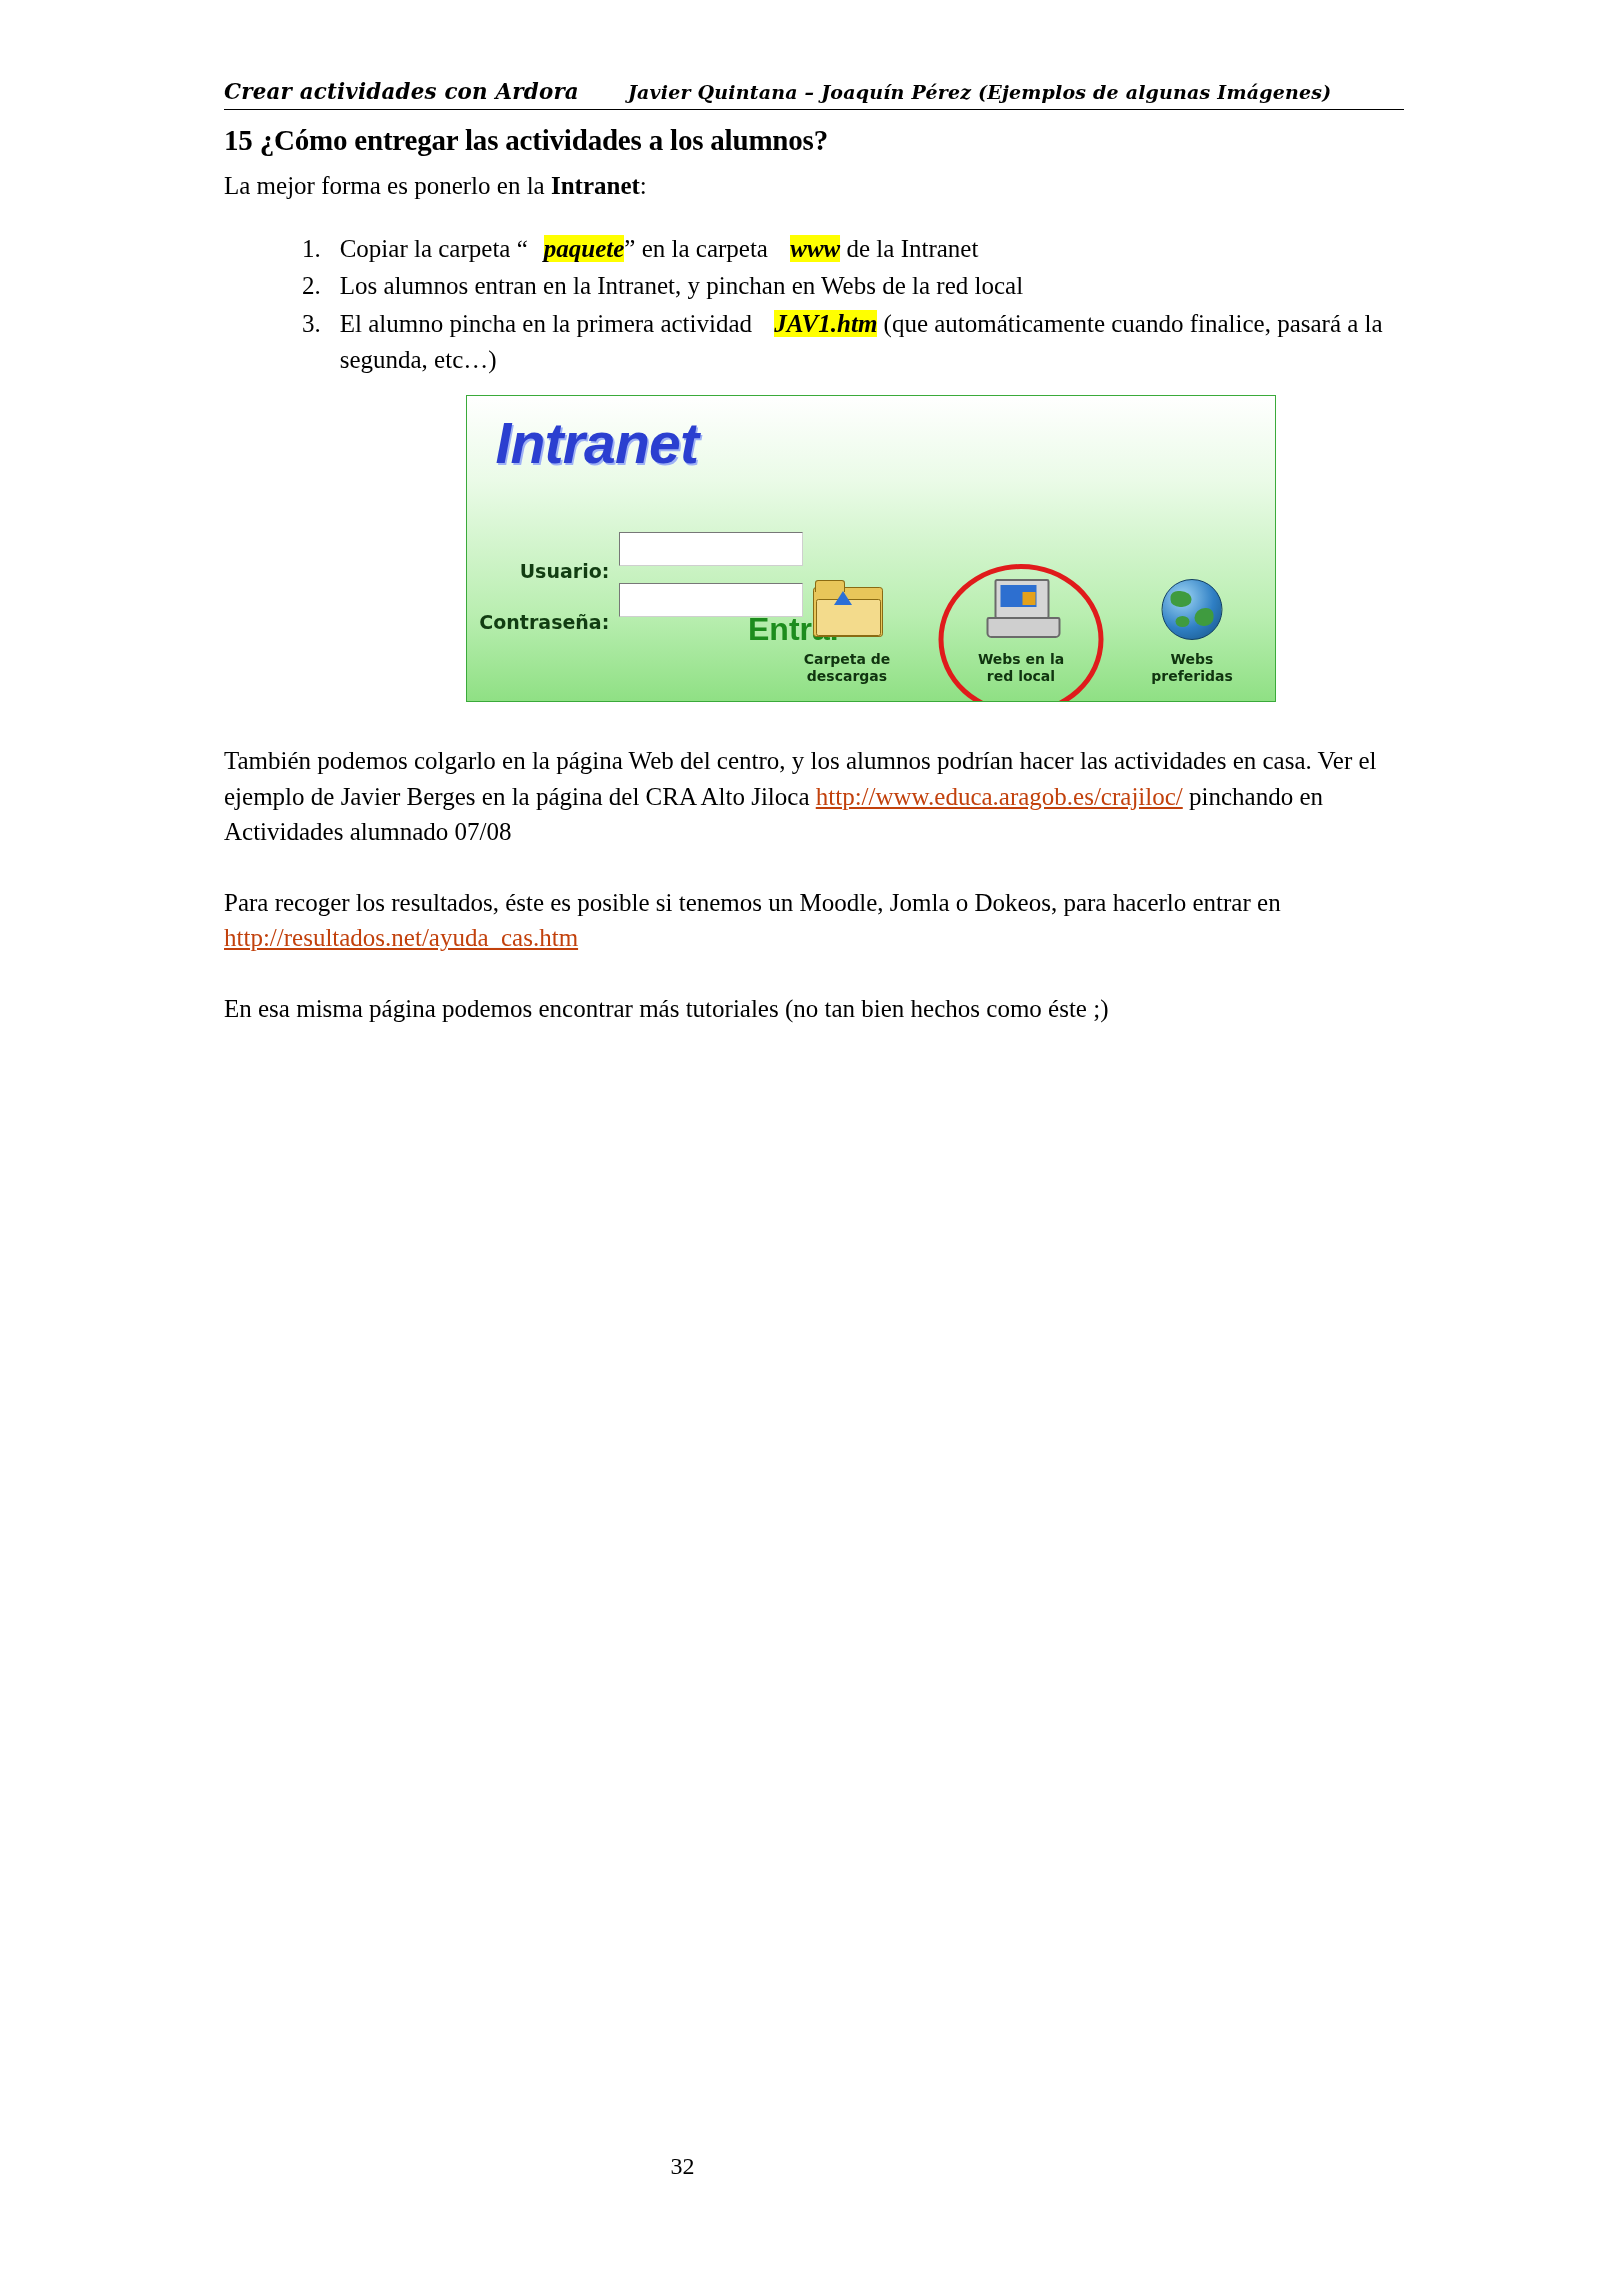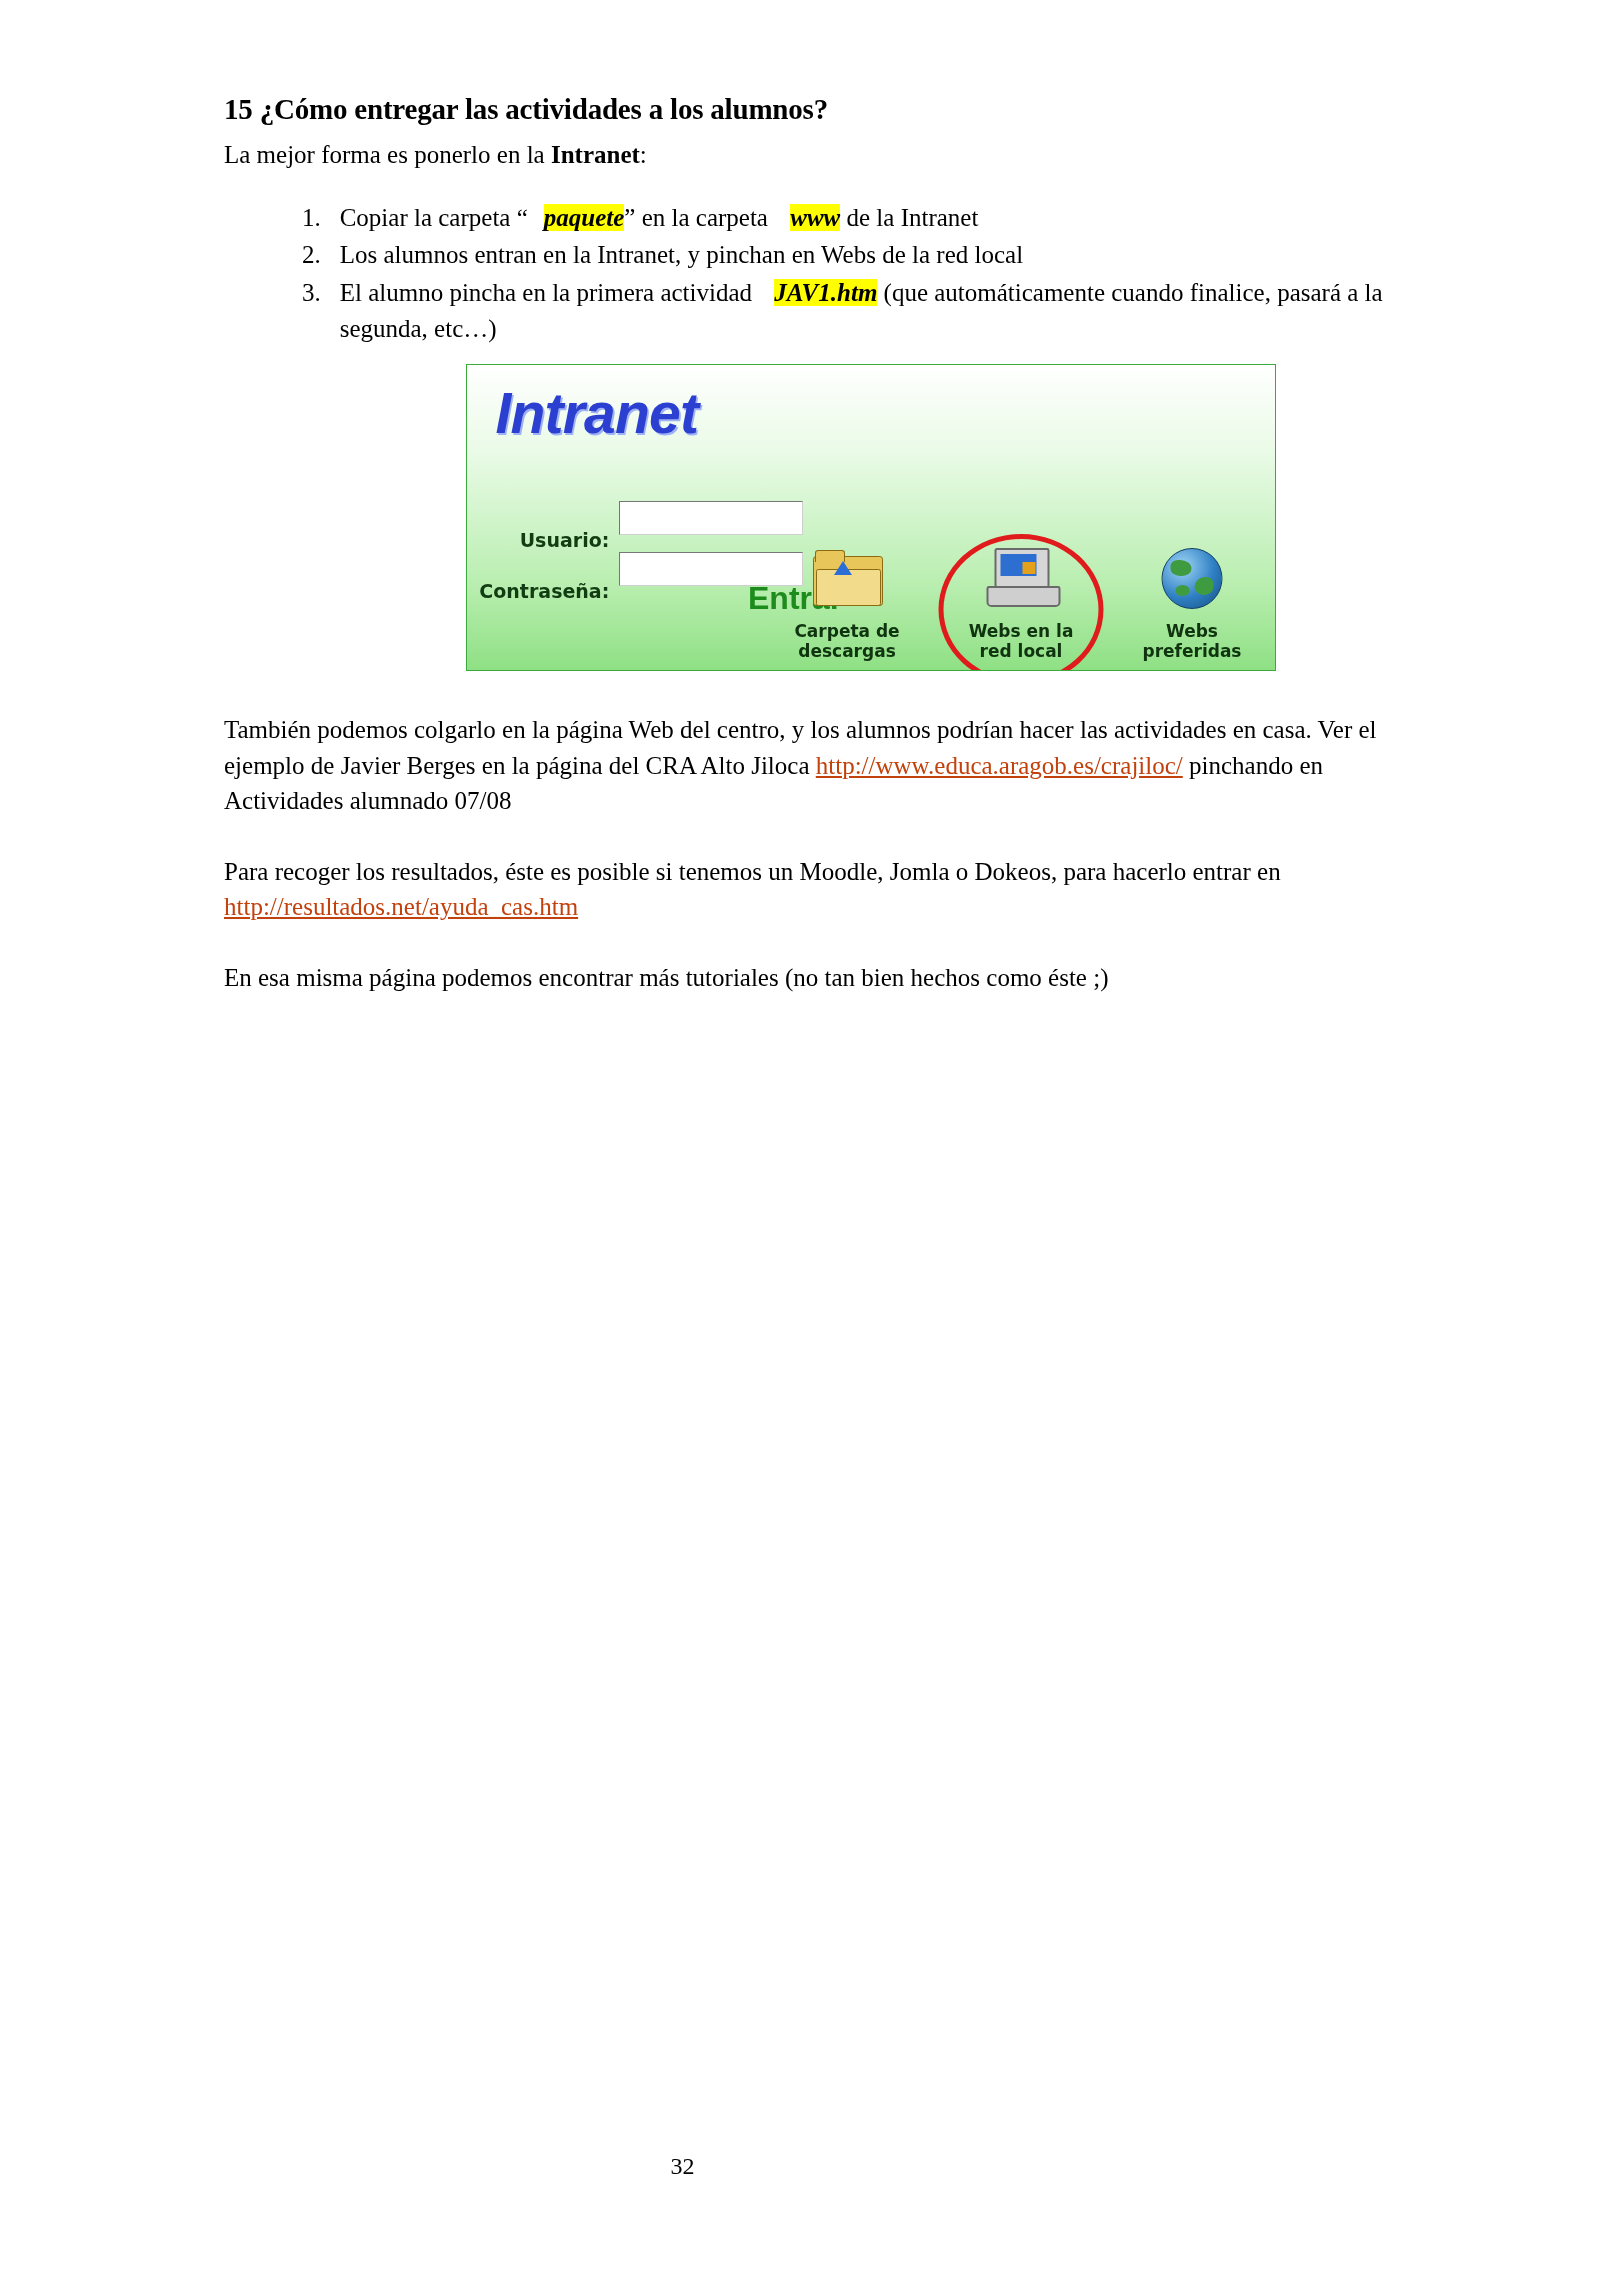--- a/index.html
+++ b/index.html
@@ -149,21 +149,21 @@
     font-size: 32px;
     font-weight: bold;
     color: #1d8c1d;
   }
   .icon-col {
     position: absolute;
     width: 182px;
     text-align: center;
   }
   .icon-caption {
-    font-size: 17px;
+    font-size: 14px;
     font-weight: bold;
     color: #10340f;
     line-height: 1.18;
     margin-top: 6.3px;
   }
   .icon-art { height: 68px; position: relative; }
 
   
   .folder {
     position: absolute;
@@ -284,20 +284,24 @@
     font-size: 24px;
     font-family: "Liberation Serif", serif;
   }
 </style>
 </head>
 <body>
 
 <div class="page">
   <div class="content">
 
+    <div class="hdr">
+      <span class="hdr-left">Crear actividades con Ardora</span>
+      <span class="hdr-right">Javier Quintana – Joaquín Pérez (Ejemplos de algunas Imágenes)</span>
+    </div>
 
     <h1 class="title">15 ¿Cómo entregar las actividades a los alumnos?</h1>
 
     <p class="para">
       <span>La mejor forma es ponerlo en la </span><b class="strong">Intranet</b><span>:</span>
     </p>
 
     <ol class="steps">
       <li>
         <span>Copiar la carpeta “</span><span class="hl">paquete</span><span>” en la carpeta </span><span class="hl">www</span><span> de la Intranet</span>

